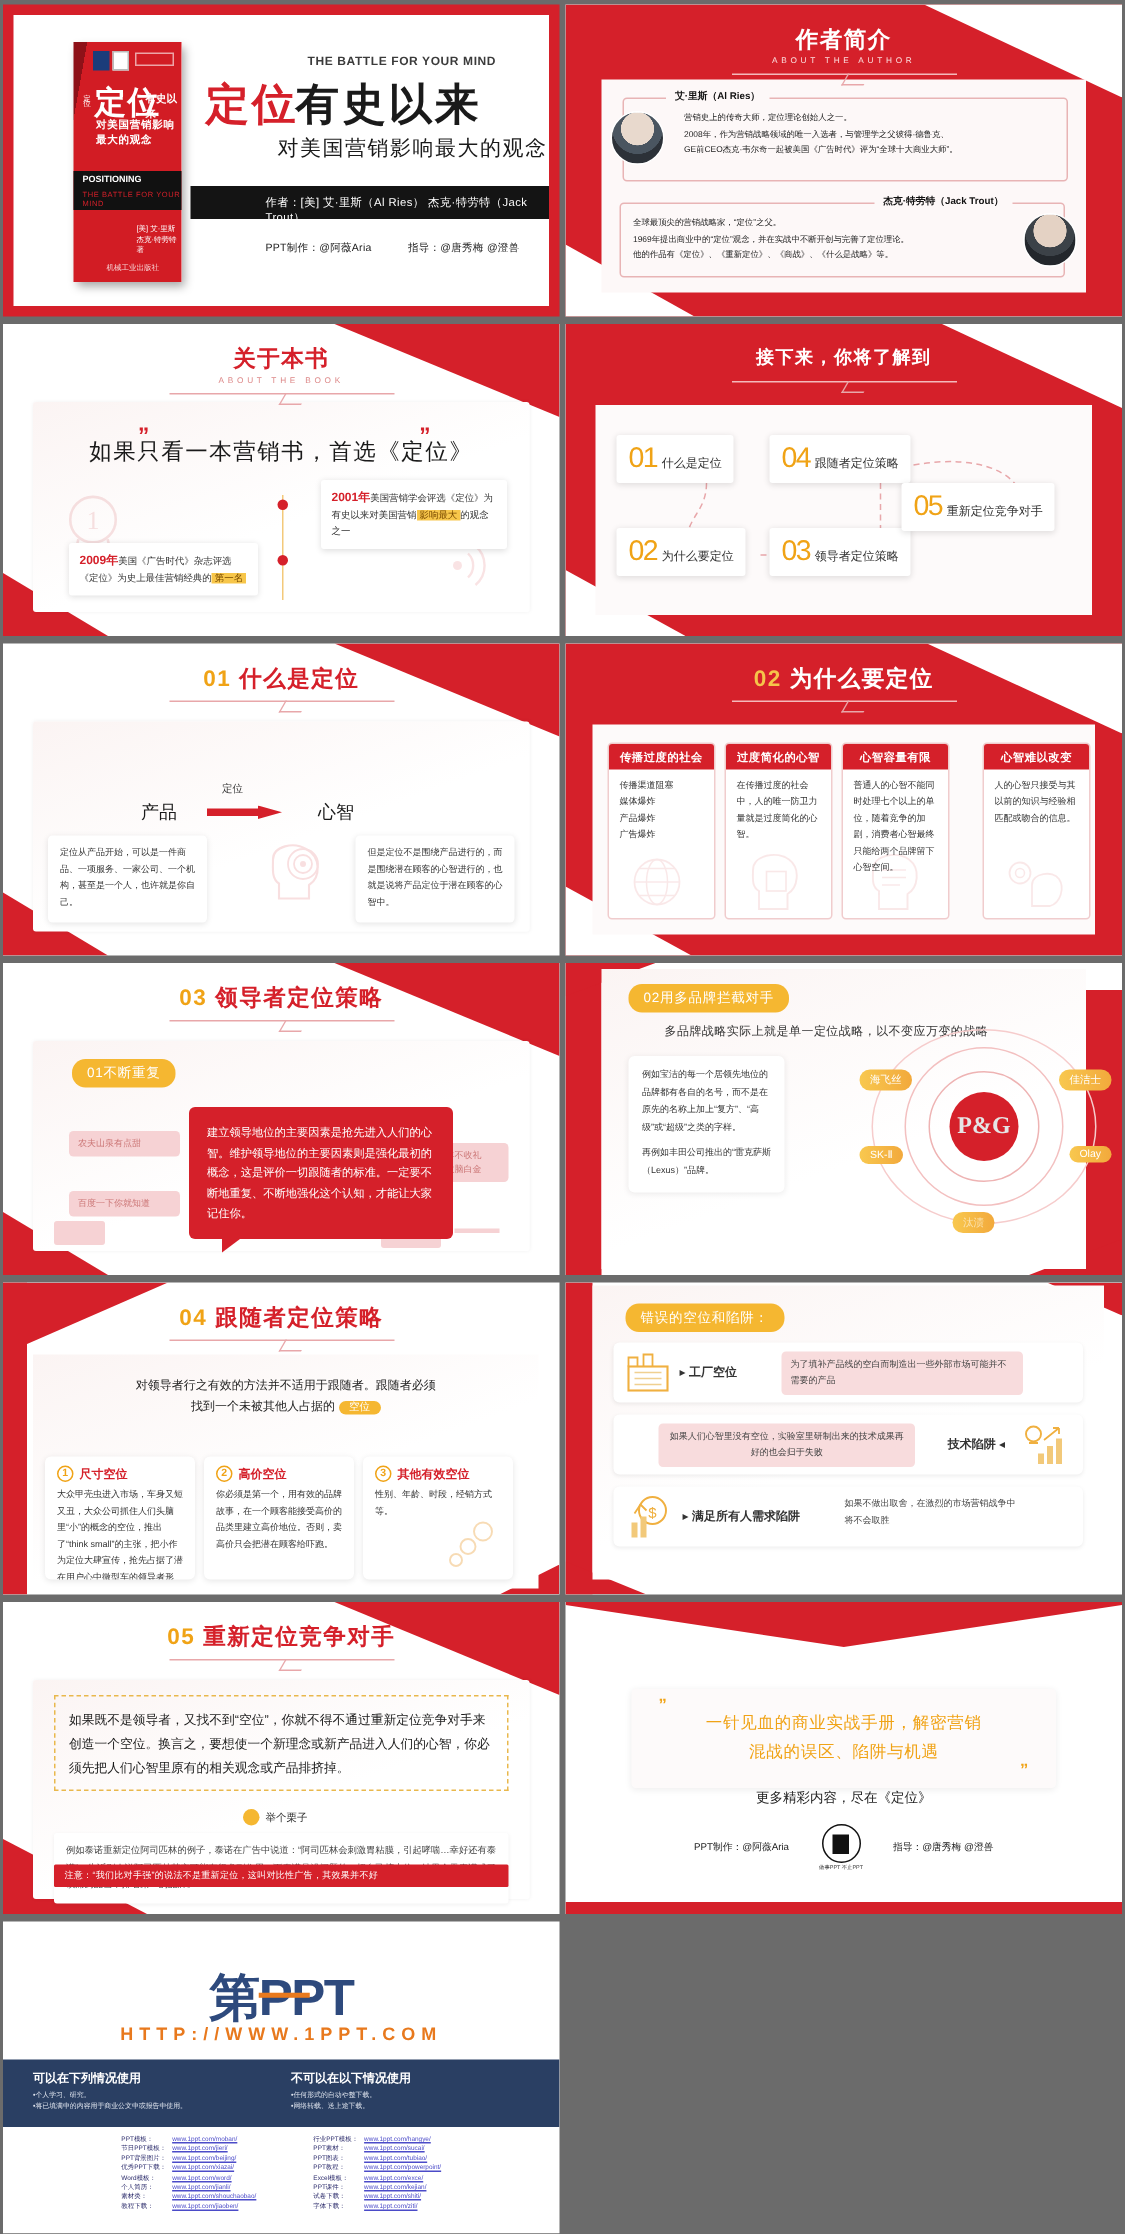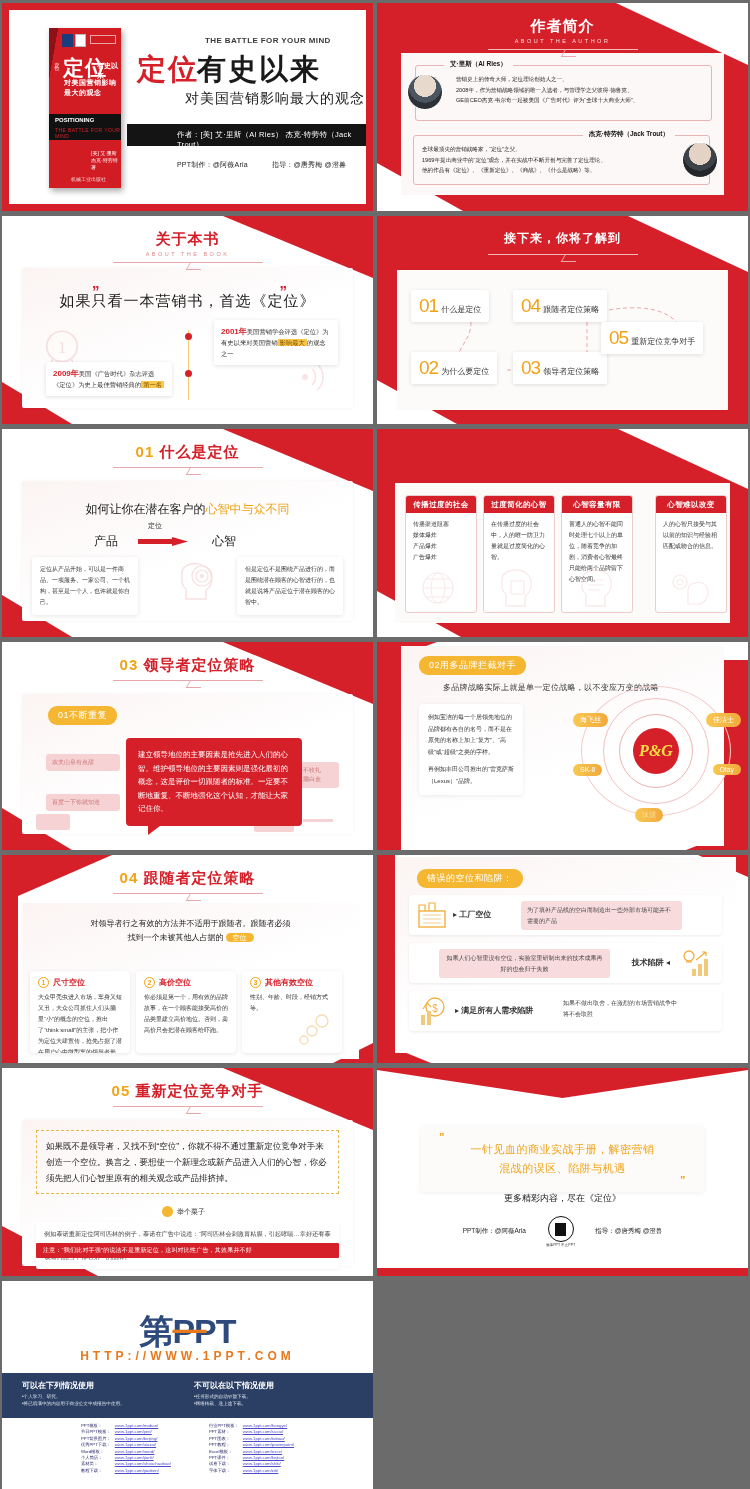--- a/index.html
+++ b/index.html
@@ -125,22 +125,22 @@
     color:#c77; padding:4px 6px; }
 
   
   .s8 .sub { position:absolute; left:42px; top:36px; font-size:8px; color:#333; letter-spacing:.3px;}
   .s8 .txtcard { position:absolute; left:42px; top:58px; width:104px; background:#fff;
     border-radius:4px; padding:8px 9px; font-size:6px; line-height:11.5px; color:#333;
     box-shadow:0 1px 4px rgba(0,0,0,.08); }
   .s8 .circwrap { position:absolute; left:180px; top:40px; width:150px; height:130px; }
   .s8 .ring { position:absolute; border:1px solid #f0b9b9; border-radius:50%; }
   .s8 .core { position:absolute; left:50%; top:50%; width:46px; height:46px; margin:-23px 0 0 -23px;
-    border-radius:50%; background:#d5202a; color:#fde047; display:flex; align-items:center;
-    justify-content:center; font-family:"Liberation Serif", serif; font-style:italic; font-weight:bold; font-size:16px; }
+    border-radius:50%; background:#d5202a; color:#e5e5e5; display:flex; align-items:center;
+    justify-content:center; font-family:"Liberation Serif", serif; font-weight:bold; font-size:16px; }
   .s8 .brand { position:absolute; background:linear-gradient(90deg,#f8c84f,#f2a93c);
     color:#fff; font-size:7px; padding:2px 7px; border-radius:7px; white-space:nowrap; }
 
   
   .s9 .intro { position:absolute; left:0; right:0; top:14px; text-align:center; font-size:8px; line-height:14px; color:#222; }
   .s9 .tag { background:#f5b731; color:#fff; font-size:7px; padding:1px 7px; border-radius:7px; }
   .c3 { position:absolute; top:56px; bottom:6px; width:100px; background:#fff; border-radius:4px;
     box-shadow:0 1px 4px rgba(0,0,0,.1); padding:6px 8px; overflow:hidden;margin-top:12px; }
   .c3 .ttl { display:flex; align-items:center; gap:4px; font-size:8px; font-weight:bold; color:#d5202a; margin-bottom:4px; }
   .c3 .ttl .circ { width:11px; height:11px; border-radius:50%; border:1.2px solid #f0a316;
@@ -340,23 +340,20 @@
     <div class="wedge-tr"></div>
     <div class="wedge-bl"></div>
     <div class="head">
       <div class="cn">
         <span class="num">01</span>
         <span>什么是定位</span>
       </div>
       <div class="rule"></div>
     </div>
     <div class="panel">
-      <div class="line1">
-        <span>如何让你在潜在客户的</span><em>心智中与众不同</em>
-      </div>
       <div class="prod">产品</div>
       <div class="arrowlbl">定位</div>
       <svg class="arrow" viewBox="0 0 50 9">
         <path d="M0 2 H34 V0 L50 4.5 L34 9 V7 H0 Z" fill="#d5202a"></path>
       </svg>
       <div class="mind">心智</div>
       <svg class="brain-ico" viewBox="0 0 46 44">
         <path d="M8 14 C8 5 22 2 30 7 C40 12 40 26 32 31 L32 40 L12 40 L12 30 C7 27 8 20 8 14 Z" fill="none" stroke="#eda4a7" stroke-width="1.4"></path>
         <circle cx="28" cy="17" r="10" fill="none" stroke="#eda4a7" stroke-width="1.2"></circle>
         <circle cx="28" cy="17" r="6" fill="none" stroke="#eda4a7" stroke-width="1.2"></circle>
@@ -364,20 +361,27 @@
       </svg>
       <div class="bx" style="left:10px;top:76px;width:106px;">定位从产品开始，可以是一件商品、一项服务、一家公司、一个机构，甚至是一个人，也许就是你自己。</div>
       <div class="bx" style="right:10px;top:76px;width:106px;">但是定位不是围绕产品进行的，而是围绕潜在顾客的心智进行的，也就是说将产品定位于潜在顾客的心智中。</div>
     </div>
   </div>
 
   <div class="slide s6">
     <div style="position:absolute;inset:0;background:#d5202a;"></div>
     <div style="position:absolute;right:0;top:0;width:130px;height:60px;background:#fff;clip-path:polygon(100% 0,100% 100%,0 0);"></div>
     <div style="position:absolute;left:0;bottom:0;width:84px;height:46px;background:#fff;clip-path:polygon(0 0,0 100%,100% 100%);"></div>
+    <div class="head">
+      <div class="cn" style="color:#fff;">
+        <span class="num" style="color:#f5c44a;">02</span>
+        <span>为什么要定位</span>
+      </div>
+      <div class="rule" style="background:#f4b9bb;"></div>
+    </div>
     <div style="position:absolute;left:18px;right:18px;top:54px;bottom:14px;background:#fdfafa;">
       <div class="col4" style="left:10px;">
         <div class="ch">传播过度的社会</div>
         <div class="cb" style="white-space:pre-line;">传播渠道阻塞
 媒体爆炸
 产品爆炸
 广告爆炸</div>
         <svg class="wm" viewBox="0 0 48 44">
           <circle cx="24" cy="24" r="15" fill="none" stroke="#e8999c" stroke-width="1.2"></circle>
           <ellipse cx="24" cy="24" rx="7" ry="15" fill="none" stroke="#e8999c" stroke-width="1"></ellipse>

